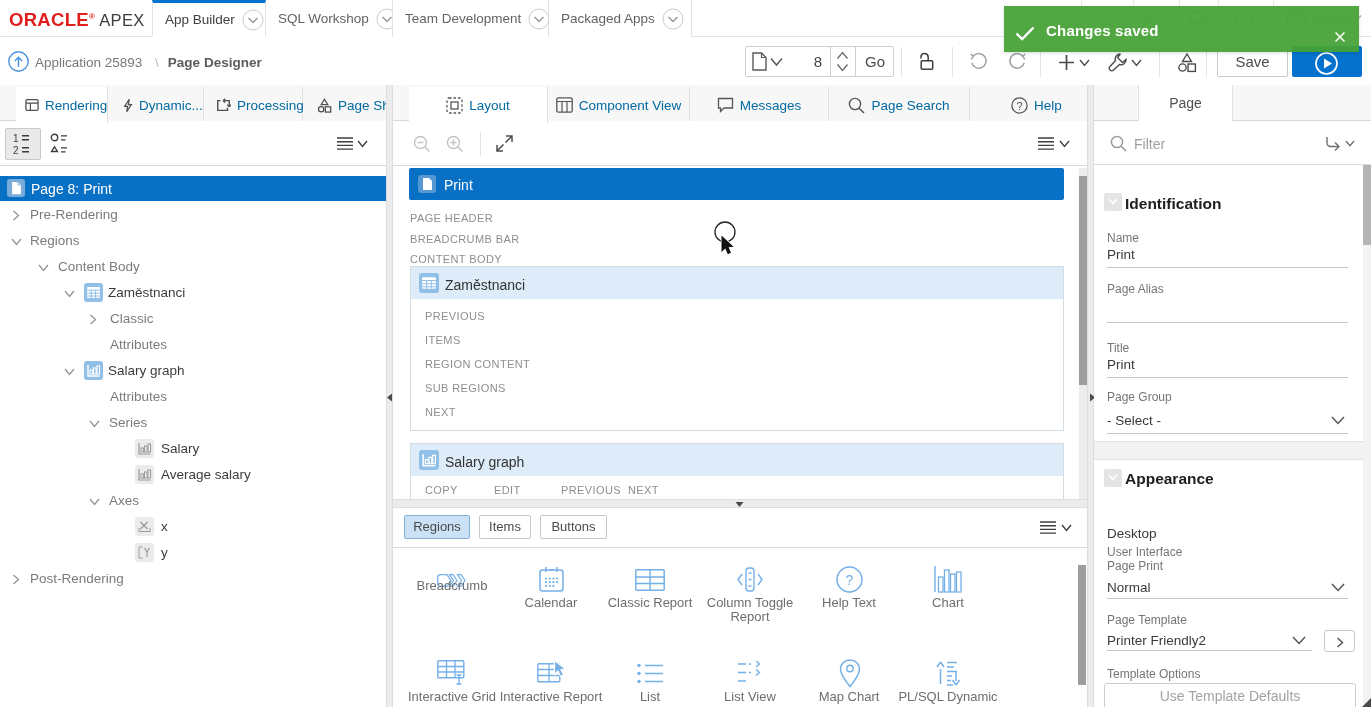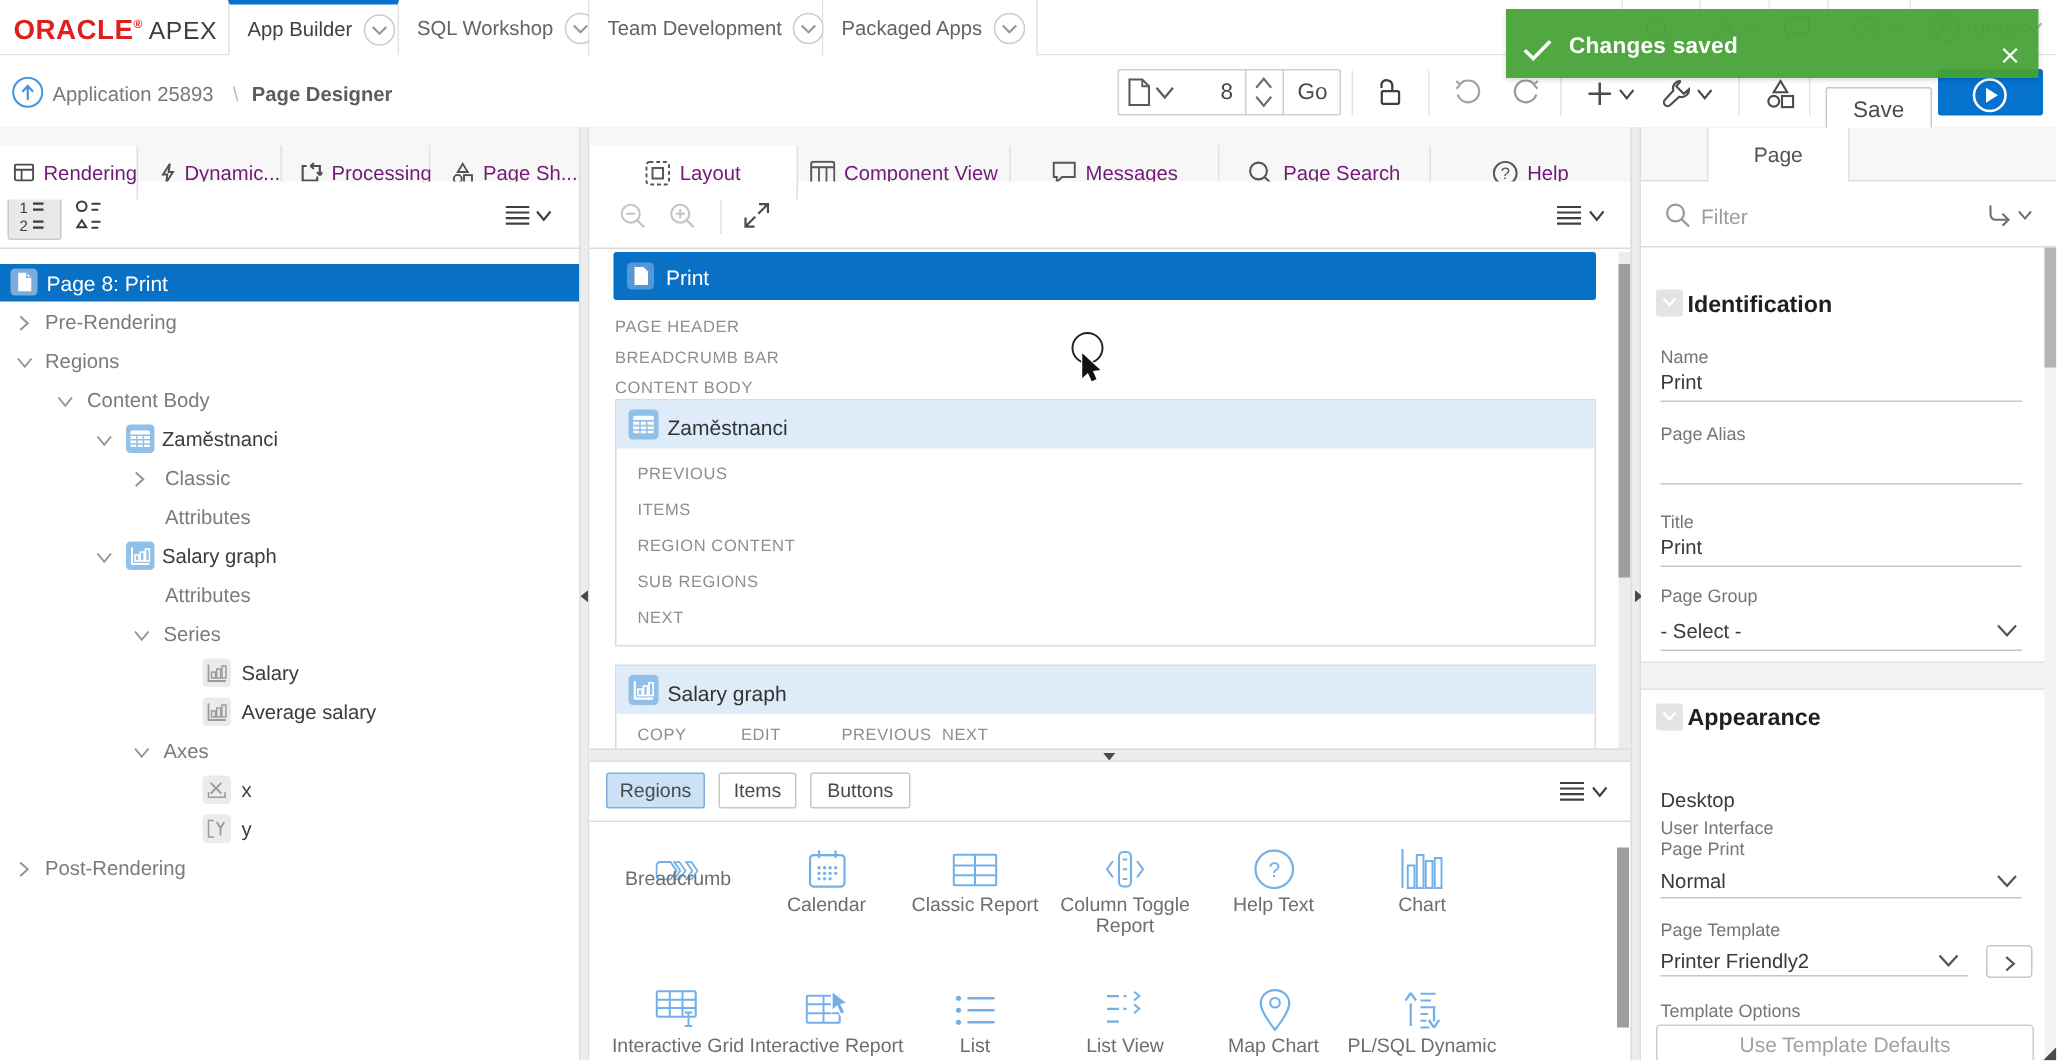--- a/index.html
+++ b/index.html
@@ -20,21 +20,21 @@
 
 #toast { left:1004px; top:6px; width:355px; height:46px; background:rgba(70,162,53,0.94); z-index:50; color:#fff; box-shadow:0 1px 3px rgba(0,0,0,0.15); }
 #toast .msg { position:absolute; left:42px; top:16px; font-size:15px; font-weight:bold; letter-spacing:0.2px; }
 
 #lpanel { left:0; top:85px; width:386px; height:622px; background:#fff; overflow:hidden; }
 #lsplit { left:386px; top:85px; width:7px; height:622px; background:#ececec; border-left:1px solid #dddddd; border-right:1px solid #dddddd; }
 #cpanel { left:393px; top:85px; width:694px; height:622px; background:#fff; overflow:hidden; }
 #rsplit { left:1087px; top:85px; width:7px; height:622px; background:#ececec; border-left:1px solid #dddddd; border-right:1px solid #dddddd; }
 #rpanel { left:1094px; top:85px; width:277px; height:622px; background:#fff; overflow:hidden; }
 .ptabbar { position:absolute; left:0; top:0; right:0; height:36px; background:#f7f7f7; border-bottom:1px solid #d8d8d8; }
-.ptab { position:absolute; top:12px; height:36px; display:flex; align-items:center; font-size:13.5px; color:#701a75; background:#f7f7f7; border-right:1px solid #e0e0e0; white-space:nowrap; }
+.ptab { position:absolute; top:2px; height:36px; display:flex; align-items:center; font-size:13.5px; color:#0369a1; background:#f7f7f7; border-right:1px solid #e0e0e0; white-space:nowrap;margin-left:16px; }
 .ptab.active { background:#fff; height:36px; z-index:2; }
 .ptab svg { margin-right:6px; flex-shrink:0; }
 
 .trow { position:absolute; left:0; height:26px; font-size:13.5px; color:#7b7b7b; white-space:nowrap; }
 .trow .lbl { position:absolute; top:5px; }
 .dark { color:#3c3c3c; }
 .ticon { position:absolute; top:3px; width:19px; height:19px; border-radius:3px; }
 
 .mini { position:absolute; font-size:11px; color:#8e8e8e; letter-spacing:0.4px; white-space:nowrap; }
 .regbox { position:absolute; border:1px solid #d4dde3; background:#fff; }
@@ -169,21 +169,21 @@
 <svg class="abs" style="left:1131px;top:59px;" width="11" height="8" viewBox="0 0 11 8">
     <path d="M1 1 L5.5 6.5 L10 1" fill="none" stroke="#4c4c4c" stroke-width="1.4"></path>
   </svg>
 <div class="abs tsep" style="left:1159px;"></div>
 <svg class="abs" style="left:1177px;top:52px;" width="20" height="21" viewBox="0 0 20 21">
     <path d="M10 2 L14.5 9.5 L5.5 9.5 Z" fill="none" stroke="#4c4c4c" stroke-width="1.4"></path>
     <circle cx="5.5" cy="15.5" r="3.6" fill="none" stroke="#4c4c4c" stroke-width="1.4"></circle>
     <rect x="11" y="12" width="7.4" height="7.4" fill="none" stroke="#4c4c4c" stroke-width="1.4"></rect>
   </svg>
 <div class="abs tsep" style="left:1206px;"></div>
-<div class="abs" style="left:1217px;top:46px;width:71px;height:31px;border:1px solid #c9c9c9;border-radius:2px;background:#fff;line-height:29px;text-align:center;font-size:15px;color:#4c4c4c;margin-top:12px;">Save</div>
+<div class="abs" style="left:1217px;top:46px;width:71px;height:31px;border:1px solid #c9c9c9;border-radius:2px;background:#fff;line-height:29px;text-align:center;font-size:15px;color:#4c4c4c;">Save</div>
 <div class="abs" style="left:1292px;top:46px;width:70px;height:31px;border-radius:2px;background:#0572ce;"></div>
 <svg class="abs" style="left:1314px;top:51px;" width="25" height="25" viewBox="0 0 25 25">
     <circle cx="12.5" cy="12.5" r="10.5" fill="none" stroke="#fff" stroke-width="1.7"></circle>
     <path d="M10 7.5 L18 12.5 L10 17.5 Z" fill="#fff"></path>
   </svg>
 
 <div class="abs" id="toast">
   <svg style="position:absolute;left:11px;top:20px;" width="20" height="15" viewBox="0 0 20 15">
       <path d="M1.5 7.5 L7.2 13 L18.5 1.5" fill="none" stroke="#fff" stroke-width="2.4"></path>
     </svg>

